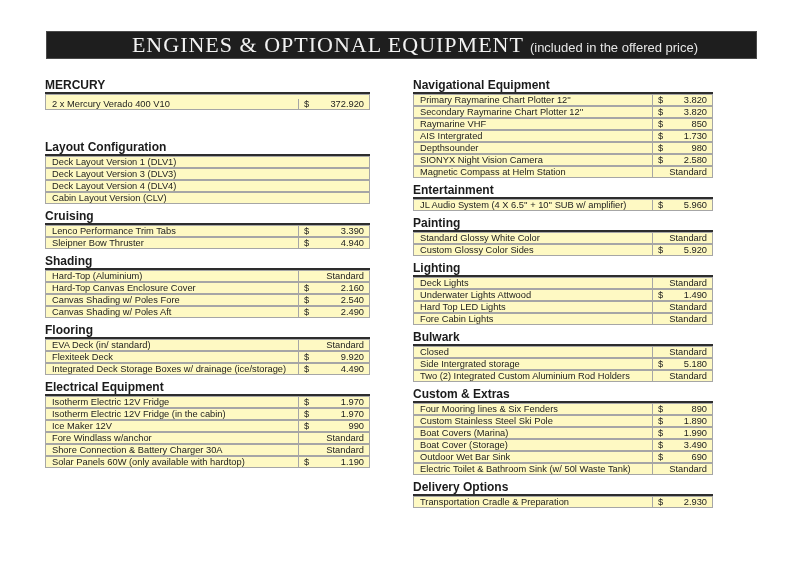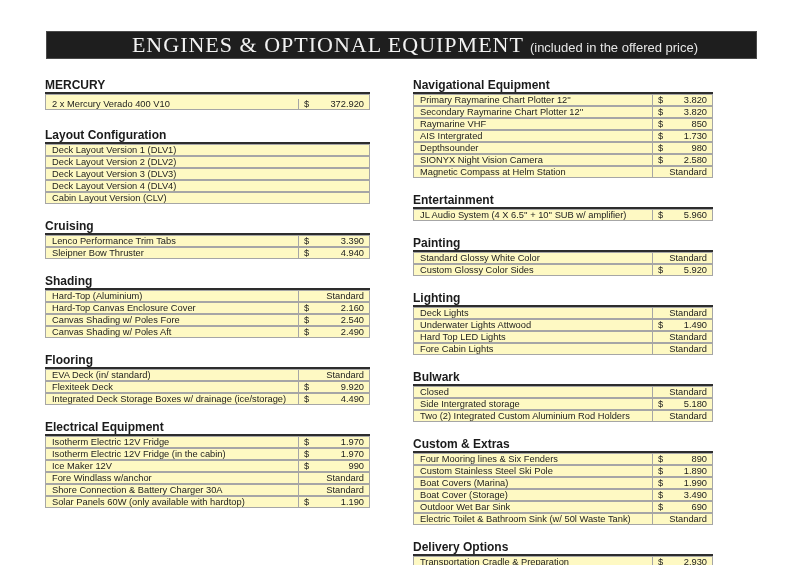--- a/index.html
+++ b/index.html
@@ -15,22 +15,22 @@
   .header-title {
     font-family:"Liberation Serif", serif; font-size:22px; letter-spacing:1px;
     color:#f2f2f2; white-space:nowrap;margin-left:27px;
   }
   .header-sub {
     font-size:13px; color:#e6e6e6; margin-left:6px; margin-top:5px; white-space:nowrap;
   }
   .col { position:absolute; top:80px; }
   #col-left  { left:45px;  width:325px; }
   #col-right { left:413px; width:300px; }
-  .section + .section { margin-top:17px; }
-  #col-left .section:nth-of-type(2) { margin-top:20px; }
+  .section + .section { margin-top:7px; }
+  #col-left .section:nth-of-type(2) { margin-top:32px; }
   .section-title {
     font-size:12px; font-weight:bold; color:#1b1b1b; height:10px; line-height:10px;
     padding-bottom:2px; border-bottom:2px solid #2d2d2d; white-space:nowrap;
   }
   .row {
     display:flex; align-items:flex-end; height:12px; box-sizing:border-box;
     border:1px solid #a6a6a6; background:#fef9c3;
   }
   #col-left .section:first-child .row { height:16px; }
   .cell-label {
@@ -66,23 +66,20 @@
           <span class="amount">372.920</span>
         </div>
       </div>
     </div>
     <div class="section">
       <div class="section-title">Layout Configuration</div>
       <div class="row">
         <div class="cell-label">Deck Layout Version 1 (DLV1)</div>
       </div>
       <div class="row">
-        <div class="cell-label">Deck Layout Version 2 (DLV2)</div>
-      </div>
-      <div class="row">
         <div class="cell-label">Deck Layout Version 3 (DLV3)</div>
       </div>
       <div class="row">
         <div class="cell-label">Deck Layout Version 4 (DLV4)</div>
       </div>
       <div class="row">
         <div class="cell-label">Cabin Layout Version  (CLV)</div>
       </div>
     </div>
     <div class="section">

